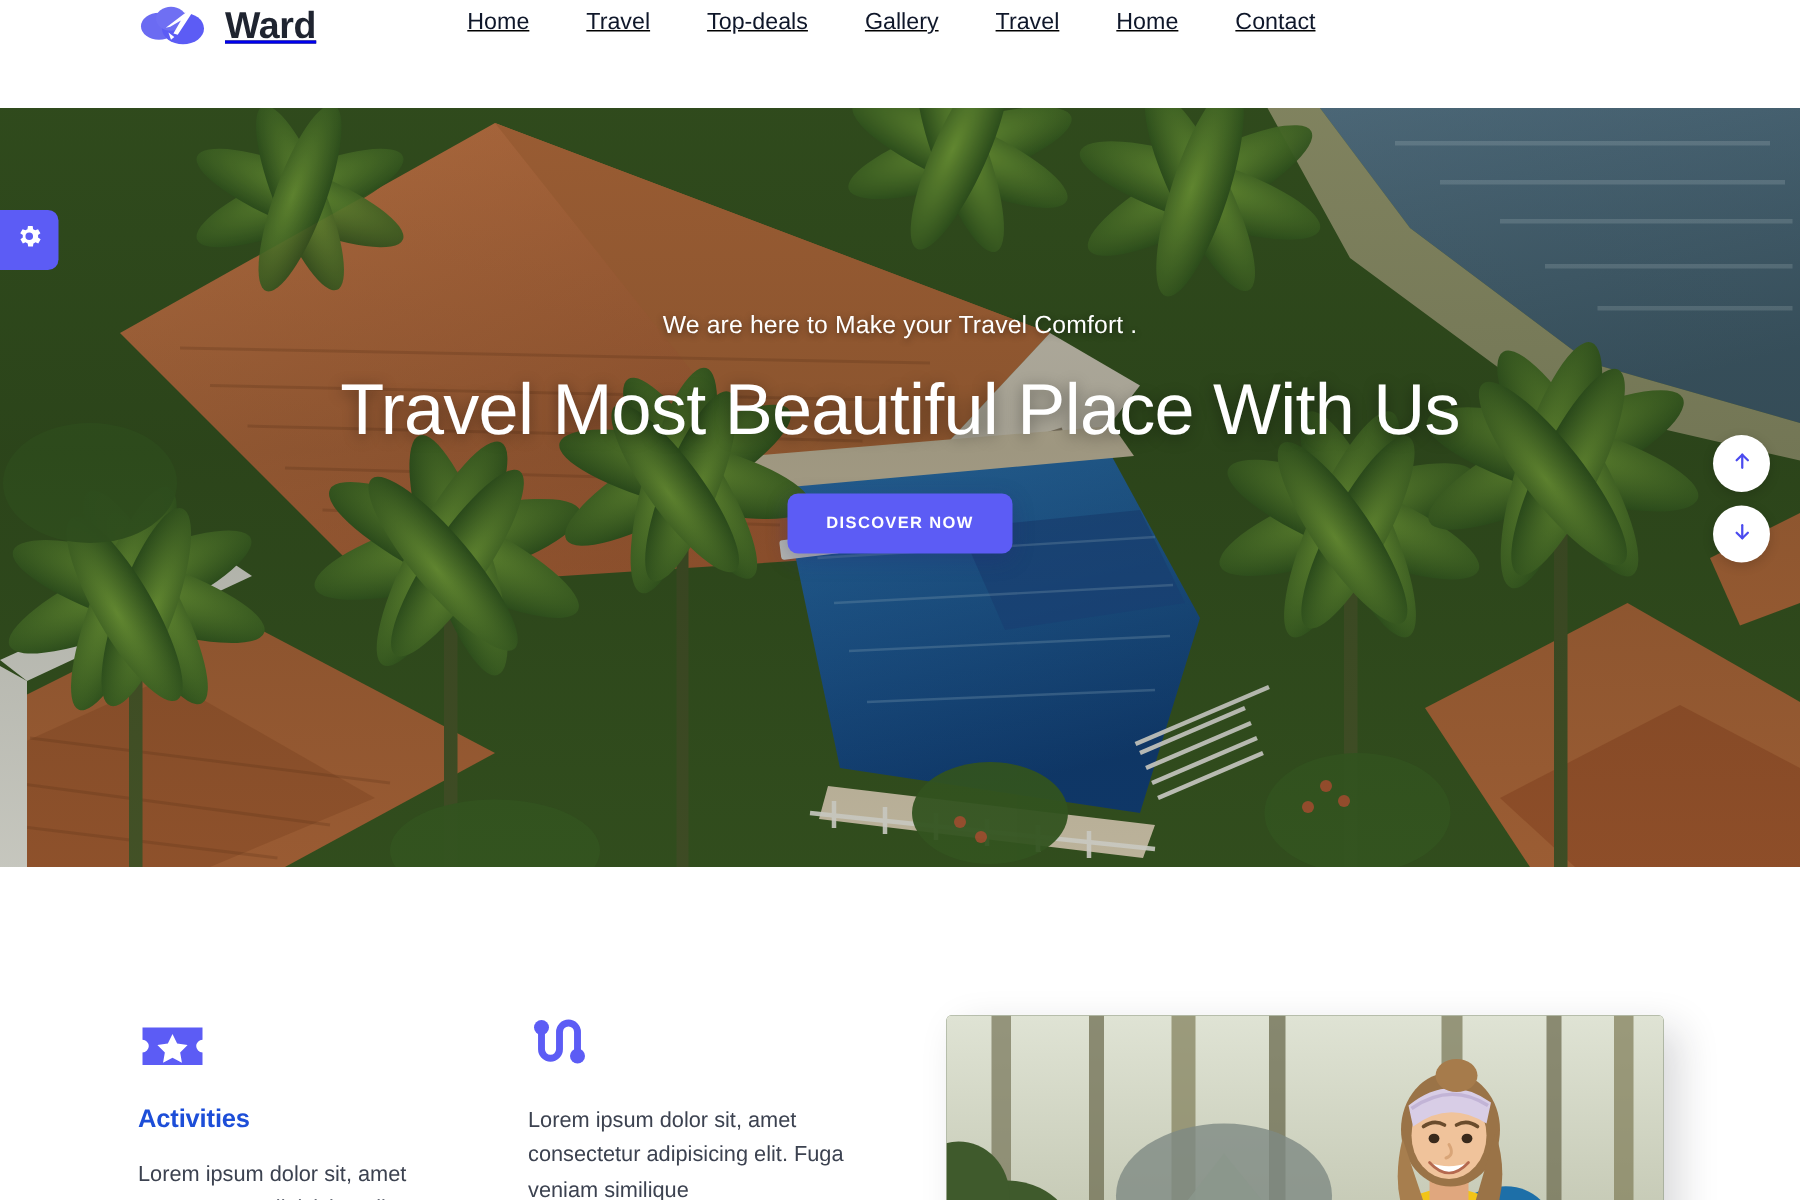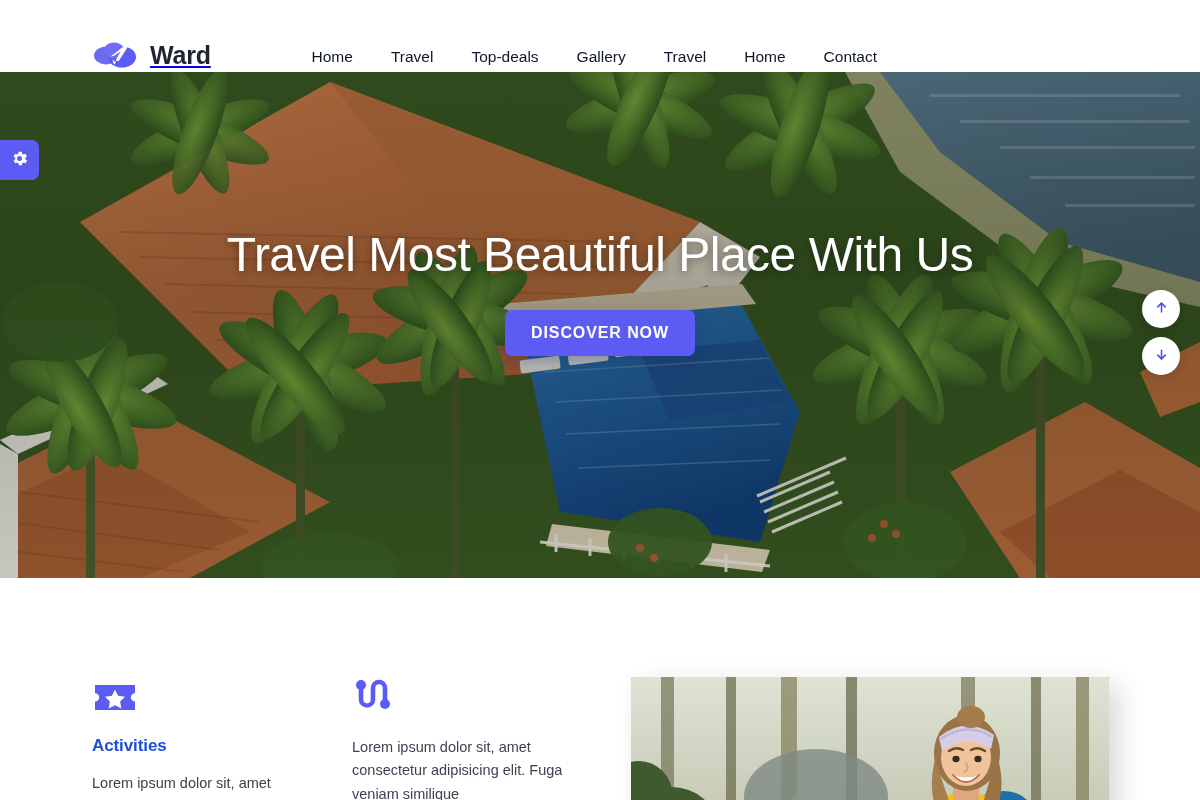--- a/index.html
+++ b/index.html
@@ -9,22 +9,23 @@
     background: #ffffff;
     overflow: hidden;
   }
 
   
   .site-header {
     position: relative;
     width: 976px; height: 72px;
     background: #ffffff;
     display: flex;
-    align-items: flex-end;
+    align-items: flex-start;
     z-index: 30;
+    text-decoration: underline;
   }
   .brand {
     display: flex; align-items: center; gap: 10px;
     margin-left: 92px;
   }
   .brand-mark { width: 48px; height: 34px; display: block; }
   .brand-name {
     font-size: 25px; font-weight: 700; color: #1f2430;
     letter-spacing: -0.2px;
   }
@@ -74,21 +75,21 @@
     max-width: 760px;
     text-shadow: 0 2px 10px rgba(0,0,0,.40);
     letter-spacing: -0.5px;
   }
   .hero-cta {
     margin-top: 26px;
     background: #5c5cf5;
     color: #ffffff;
     border: none;
     border-radius: 7px;
-    font-size: 16px; font-weight: 700;
+    font-size: 11px; font-weight: 700;
     letter-spacing: .9px;
     padding: 14px 26px;
     cursor: pointer;
     font-family: "Liberation Sans", sans-serif;
     box-shadow: 0 4px 14px rgba(40,40,120,.30);
   }
 
   
   .settings-tab {
     position: absolute; left: 0; top: 68px;
@@ -402,20 +403,21 @@
       <span>
         <svg width="15" height="15" viewBox="0 0 24 24" fill="none" stroke="#4b4bef" stroke-width="2.4" stroke-linecap="round" stroke-linejoin="round" aria-hidden="true">
           <path d="M12 5v14"></path>
             <path d="M6 13l6 6 6-6"></path>
         </svg>
       </span>
     </button>
   </div>
 
   <div class="hero-inner">
+    <p class="hero-kicker">We are here to Make your Travel Comfort .</p>
     <h1 class="hero-title">Travel Most Beautiful Place With Us</h1>
     <button class="hero-cta">DISCOVER NOW</button>
   </div>
 </section>
 
 <section class="features">
   <div class="features-row">
 
     <div class="feature-col">
       <span class="feature-icon">

